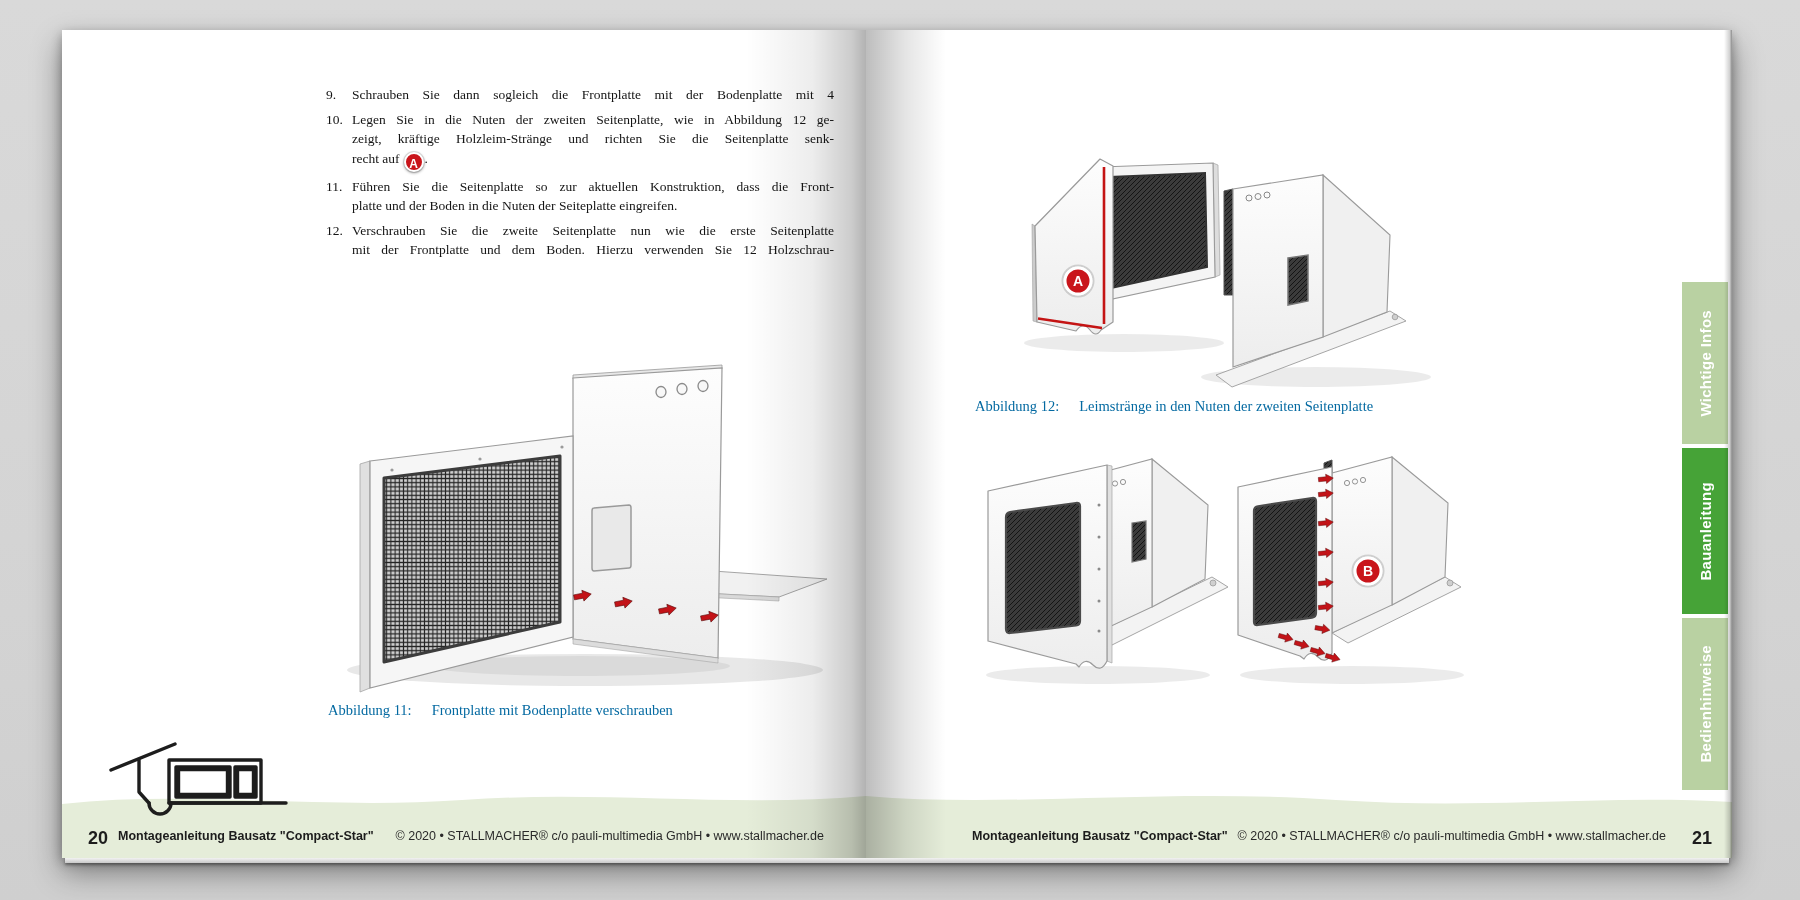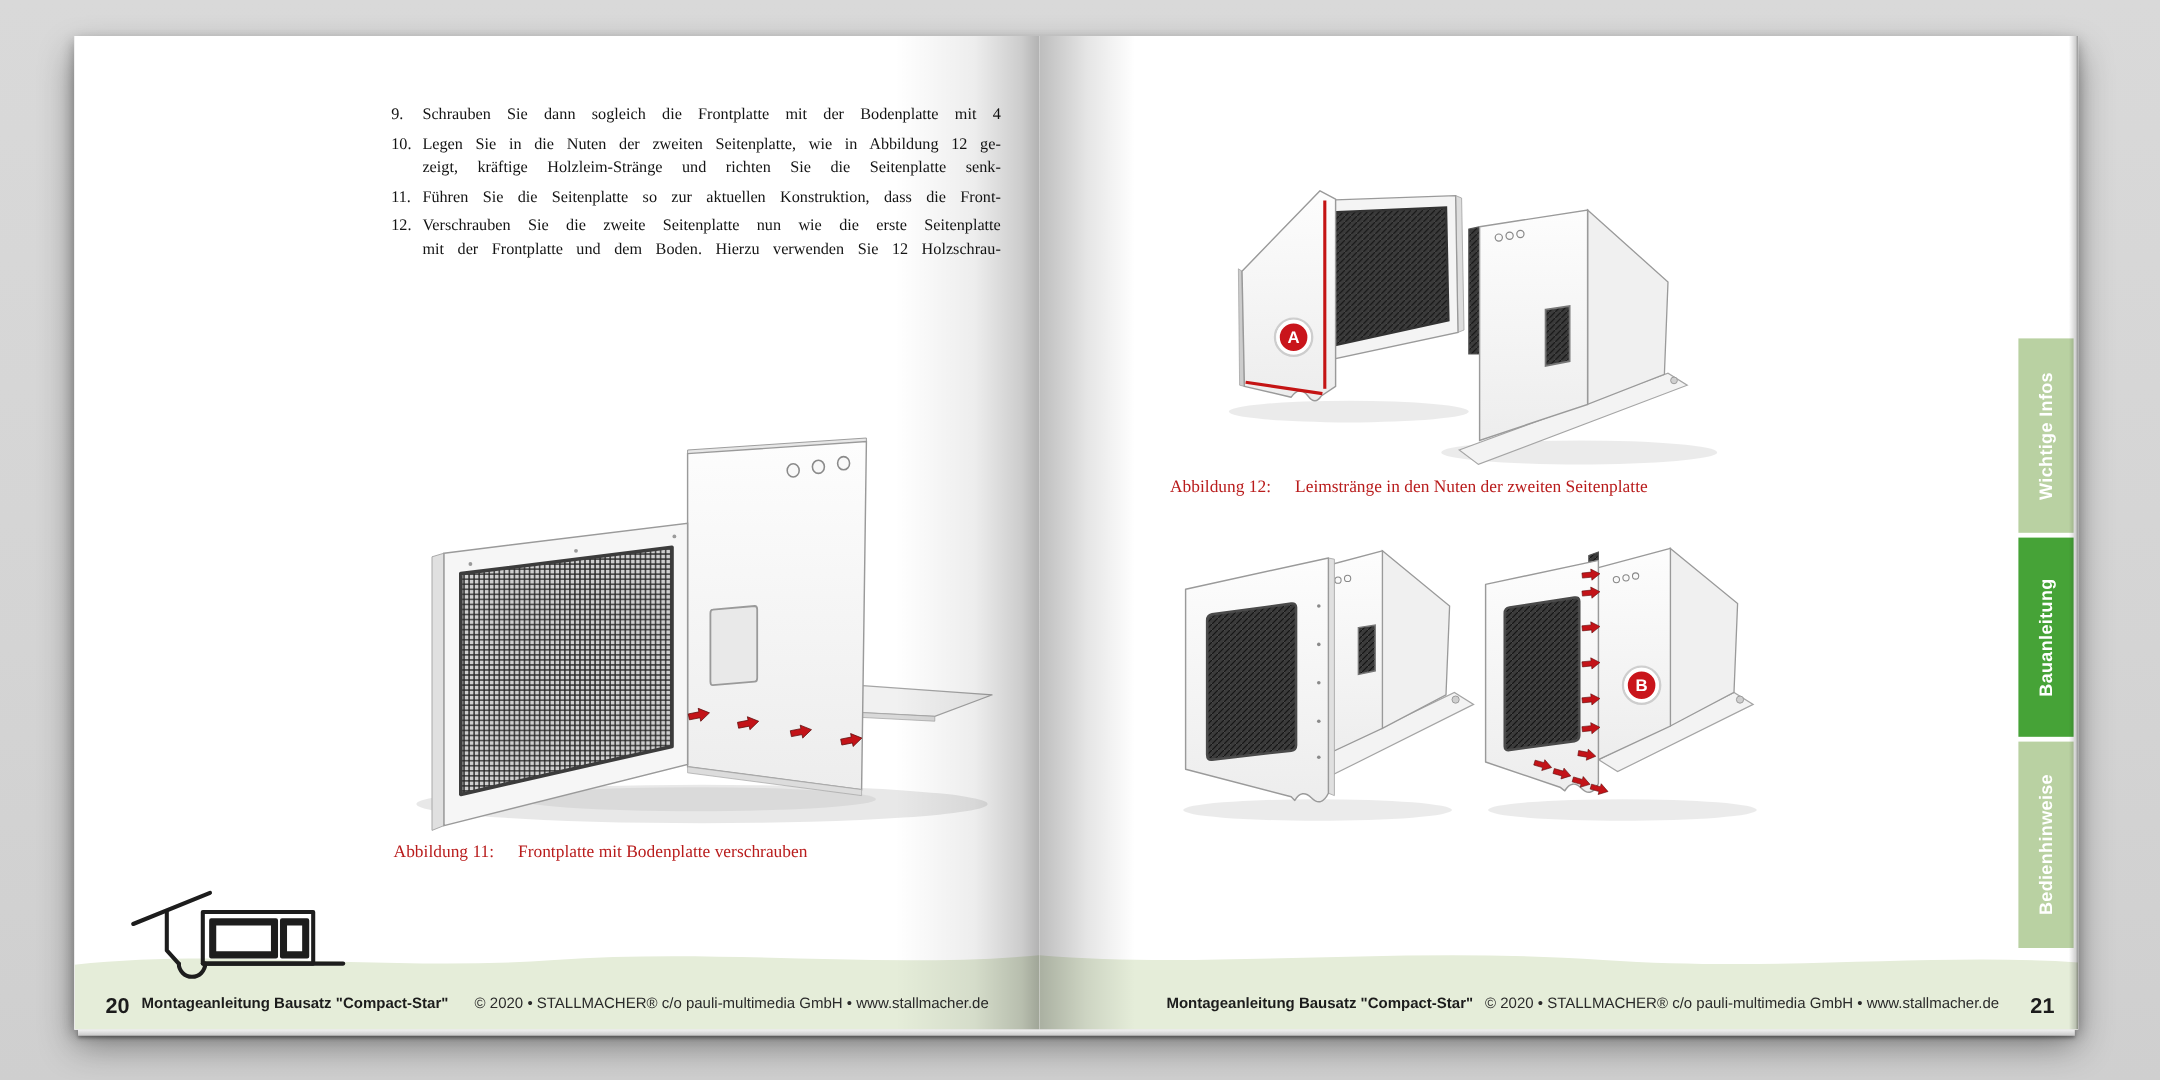--- a/index.html
+++ b/index.html
@@ -36,21 +36,21 @@
   .step{position:relative;padding-left:26px;margin-bottom:5px;}
   .step .num{position:absolute;left:0;top:0;}
   .line{width:482px;}
   .line.j{text-align:justify;text-align-last:justify;}
   .badge{display:inline-block;width:20px;height:20px;border-radius:50%;background:var(--red);
          color:#fff;font-family:"Liberation Sans",sans-serif;font-weight:bold;font-size:12px;
          line-height:20px;text-align:center;vertical-align:-5px;margin:0 1px 0 4px;
          border:2px solid #fff;box-shadow:0 1px 3px rgba(0,0,0,.45),0 0 0 1px rgba(0,0,0,.10);}
 
   
-  .caption{position:absolute;z-index:5;font-family:"Liberation Serif",serif;font-size:14.5px;color:#b91c1c;}
+  .caption{position:absolute;z-index:5;font-family:"Liberation Serif",serif;font-size:14.5px;color:#0369a1;}
   .caption .lab{margin-right:20px;}
   .cap11{left:266px;top:672px;}
   .cap12{left:109px;top:368px;}
   .cap13{left:109px;top:668px;}
 
   
   .fig{position:absolute;z-index:4;}
   .fig11{left:268px;top:312px;width:500px;height:352px;}
   .fig12{left:100px;top:95px;width:500px;height:265px;}
   .fig13{left:114px;top:415px;width:490px;height:248px;}
@@ -89,24 +89,26 @@
 
     <div class="steps">
       <div class="step">
         <span class="num">9.</span>
         <div class="line j">Schrauben Sie dann sogleich die Frontplatte mit der Bodenplatte mit 4</div>
       </div>
       <div class="step">
         <span class="num">10.</span>
         <div class="line j">Legen Sie in die Nuten der zweiten Seitenplatte, wie in Abbildung 12 ge-</div>
         <div class="line j">zeigt, kräftige Holzleim-Stränge und richten Sie die Seitenplatte senk-</div>
+        <div class="line"><span>recht auf</span><span class="badge">A</span><span>.</span></div>
       </div>
       <div class="step">
         <span class="num">11.</span>
         <div class="line j">Führen Sie die Seitenplatte so zur aktuellen Konstruktion, dass die Front-</div>
+        <div class="line">platte und der Boden in die Nuten der Seiteplatte eingreifen.</div>
       </div>
       <div class="step">
         <span class="num">12.</span>
         <div class="line j">Verschrauben Sie die zweite Seitenplatte nun wie die erste Seitenplatte</div>
         <div class="line j">mit der Frontplatte und dem Boden. Hierzu verwenden Sie 12 Holzschrau-</div>
       </div>
     </div>
 
     <svg class="fig fig11" viewBox="0 0 500 352">
       <defs>

